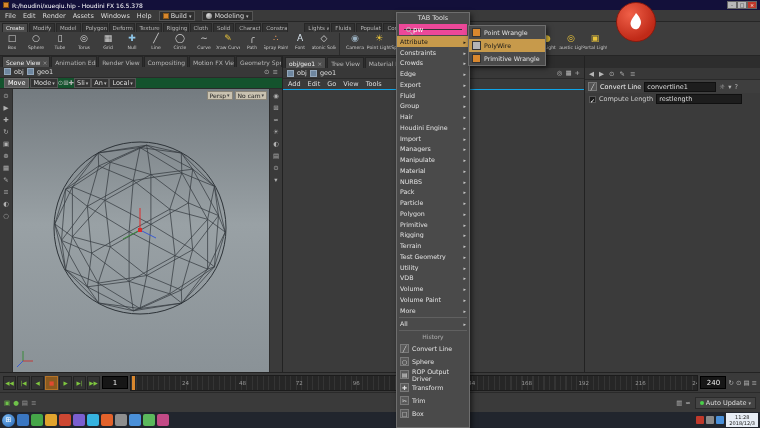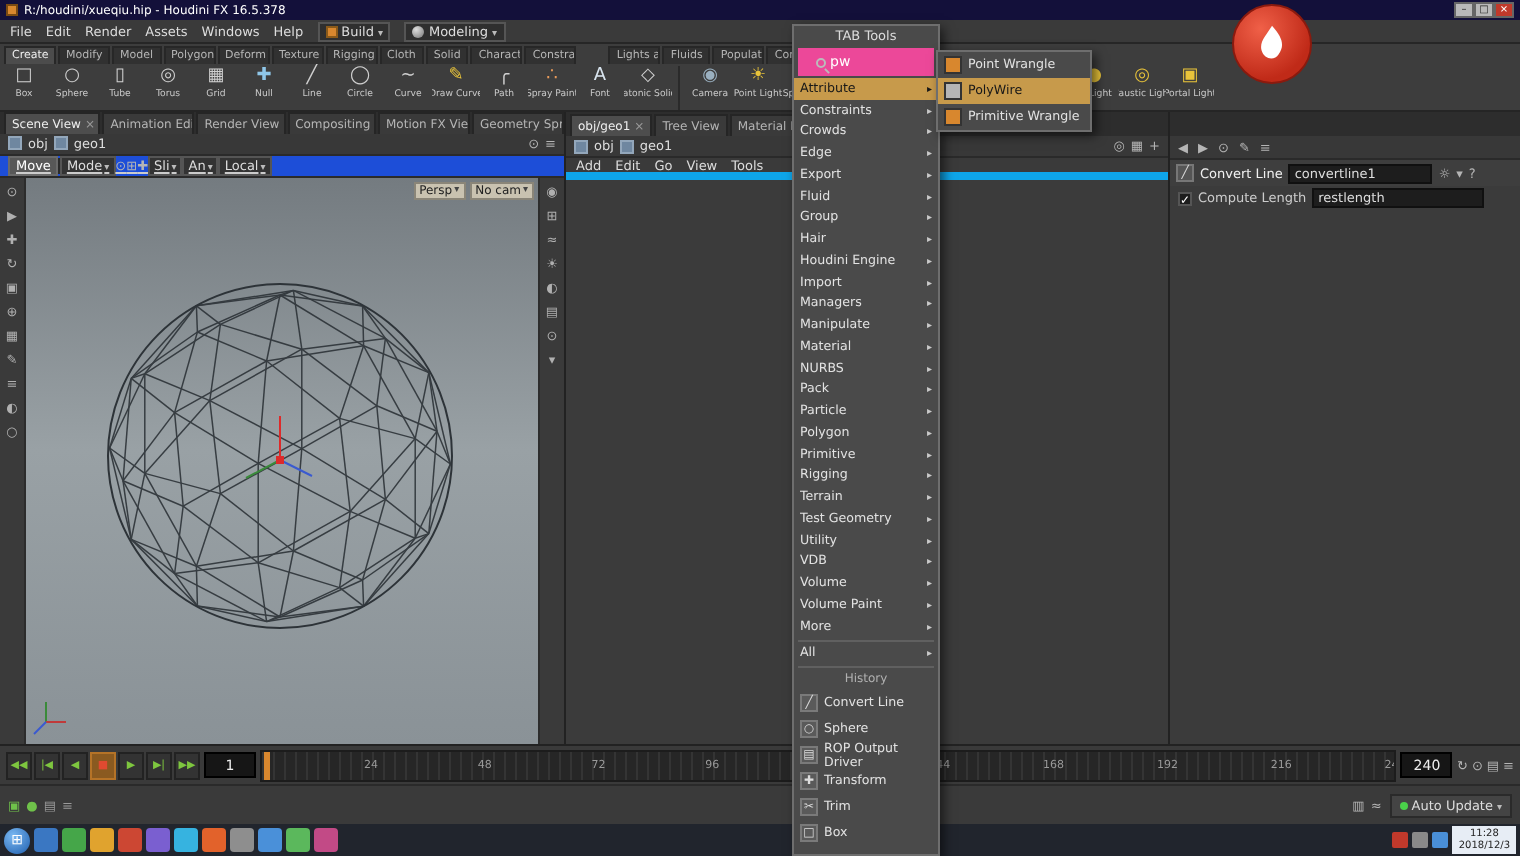--- a/index.html
+++ b/index.html
@@ -35,35 +35,35 @@
 #net-pane{width:302px;display:flex;flex-direction:column;border-right:1px solid #222;background:#3b3b3b;}
 #param-pane{flex:1;display:flex;flex-direction:column;background:#3b3b3b;}
 .tabbar{height:12px;background:#2d2d2d;display:flex;align-items:flex-end;gap:1px;padding-left:2px;}
 .ptab{background:#3a3a3a;color:#b5b5b5;font-size:6px;height:11px;line-height:11px;padding:0 3px;border:1px solid #252525;border-bottom:none;max-width:46px;white-space:nowrap;overflow:hidden;display:flex;align-items:center;gap:2px;}
 .ptab.active{background:#4d4d4d;color:#eee;max-width:54px;}
 .x::after{content:"×";color:#999;font-size:6px;}
 .pathbar{height:11px;background:#383838;border-bottom:1px solid #2a2a2a;display:flex;align-items:center;gap:3px;padding:0 4px;font-size:6.5px;color:#ddd;}
 .crumb-icon{width:7px;height:7px;background:#6f87a0;border:1px solid #93a7bb;display:inline-block;}
 .pathbar .spacer{flex:1;}
 .bar-icon{font-size:6.5px;color:#b5b5b5;}
-.vtoolbar{height:12px;background:#1d4ed8;border-bottom:1px solid #2a2a2a;display:flex;align-items:center;gap:0;padding:0 4px;font-size:6.5px;text-decoration:underline;}
+.vtoolbar{height:12px;background:#14532d;border-bottom:1px solid #2a2a2a;display:flex;align-items:center;gap:0;padding:0 4px;font-size:6.5px;}
 .vt-tool{background:#585858;border:1px solid #6a6a6a;color:#fff;height:10px;line-height:9px;padding:0 3px;}
 .vt-drop{display:flex;align-items:center;gap:1px;background:#333;border:1px solid #555;height:10px;padding:0 2px;color:#ddd;}
 .vt-sep{width:1px;height:8px;background:#2a2a2a;}
 #vp-row{flex:1;display:flex;}
 #vp-left,#vp-right{width:13px;background:#3a3a3a;display:flex;flex-direction:column;align-items:center;gap:3px;padding-top:3px;}
 #vp-left{border-right:1px solid #2c2c2c;}
 #vp-right{border-left:1px solid #2c2c2c;}
 .strip-icon{font-size:6.5px;color:#b0b0b0;line-height:9px;}
 #viewport{flex:1;position:relative;background:linear-gradient(180deg,#747b80 0%,#99a1a5 48%,#8a9297 100%);overflow:hidden;}
 #vp-cams{position:absolute;top:2px;right:2px;display:flex;gap:2px;}
 .vp-btn{display:flex;align-items:center;gap:1px;background:#c9c2b0;border:1px solid #8a8578;color:#222;font-size:6px;height:9px;line-height:9px;padding:0 2px;}
 .vp-btn .caret::after{color:#444;}
 #vp-msg{position:absolute;left:0;right:0;bottom:5px;text-align:center;color:#2335d8;font-size:6.5px;font-weight:bold;}
-#net-menu{height:11px;background:#3a3a3a;border-bottom:4px solid #0ea5e9;display:flex;align-items:center;gap:7px;padding:0 5px;font-size:6.5px;color:#ddd;}
+#net-menu{height:11px;background:#3a3a3a;border-bottom:1px solid #0ea5e9;display:flex;align-items:center;gap:7px;padding:0 5px;font-size:6.5px;color:#ddd;}
 #net-canvas{flex:1;position:relative;background:#333;}
 #net-watermark{position:absolute;left:222px;top:8px;font-size:13px;font-weight:bold;color:rgba(180,180,180,0.38);letter-spacing:1px;}
 #net-node{position:absolute;left:188px;top:33px;color:#e5e5e5;font-size:6.5px;}
 
 #param-toolbar{height:12px;background:#383838;border-bottom:1px solid #2a2a2a;display:flex;align-items:center;gap:5px;padding:0 4px;}
 #param-header{height:13px;display:flex;align-items:center;gap:3px;padding:0 3px;font-size:6.5px;background:#3e3e3e;}
 .p-icon{width:9px;height:9px;background:#555;border:1px solid #777;color:#ddd;font-size:6px;text-align:center;line-height:8px;}
 #param-type{color:#f0f0f0;white-space:nowrap;}
 .field{background:#1d1d1d;border:1px solid #101010;color:#ddd;height:10px;line-height:9px;padding:0 2px;}
 #param-name{flex:1;max-width:72px;}
@@ -87,21 +87,21 @@
 
 #taskbar{position:absolute;top:412px;left:0;width:760px;height:16px;background:#21252d;display:flex;align-items:center;gap:2px;padding:0 2px;}
 #start-btn{width:13px;height:13px;border-radius:50%;background:radial-gradient(circle at 35% 30%,#7ab8f2,#1f5fae);color:#fff;font-size:7px;display:flex;align-items:center;justify-content:center;}
 .tb-icon{width:12px;height:12px;border-radius:2px;}
 #taskbar .spacer{flex:1;}
 .tray-icon{width:8px;height:8px;border-radius:1px;}
 #clock{background:#e7edf5;color:#222;font-size:5px;line-height:6px;padding:1px 3px;text-align:center;height:14px;}
 
 #tab-menu{position:absolute;left:396px;top:12px;width:74px;height:416px;background:#4a4a4a;border:1px solid #6e6e6e;box-shadow:2px 2px 5px rgba(0,0,0,.55);z-index:50;display:flex;flex-direction:column;}
 .tm-header{height:11px;text-align:center;font-size:6.5px;color:#ddd;line-height:11px;}
-.tm-search{height:11px;display:flex;align-items:center;gap:2px;background:#343434;border:7px solid #ec4899;margin:0 2px 1px;padding:0 2px;color:#fff;}
+.tm-search{height:11px;display:flex;align-items:center;gap:2px;background:#343434;border:5px solid #ec4899;margin:0 2px 1px;padding:0 2px;color:#fff;}
 .icon-search{width:5px;height:5px;border:1px solid #bbb;border-radius:50%;position:relative;flex:none;}
 .icon-search::after{content:"";position:absolute;width:3px;height:1px;background:#bbb;transform:rotate(45deg);left:3px;top:5px;}
 .tm-item{height:10.75px;display:flex;align-items:center;padding:0 3px;font-size:6.3px;color:#e2e2e2;}
 .tm-item .lbl{flex:1;white-space:nowrap;overflow:hidden;}
 .arr::after{content:"▸";font-size:5px;color:#c9c9c9;}
 .tm-item.hl{background:#c79a4b;color:#181818;}
 .tm-item.hl .arr::after{color:#181818;}
 .tm-sep{height:1px;background:#606060;margin:1px 2px;}
 .tm-history-h{height:10px;text-align:center;font-size:6px;color:#b0b0b0;line-height:10px;}
 .tm-hist-item{height:13px;display:flex;align-items:center;gap:3px;padding:0 3px;font-size:6.3px;color:#e2e2e2;}

